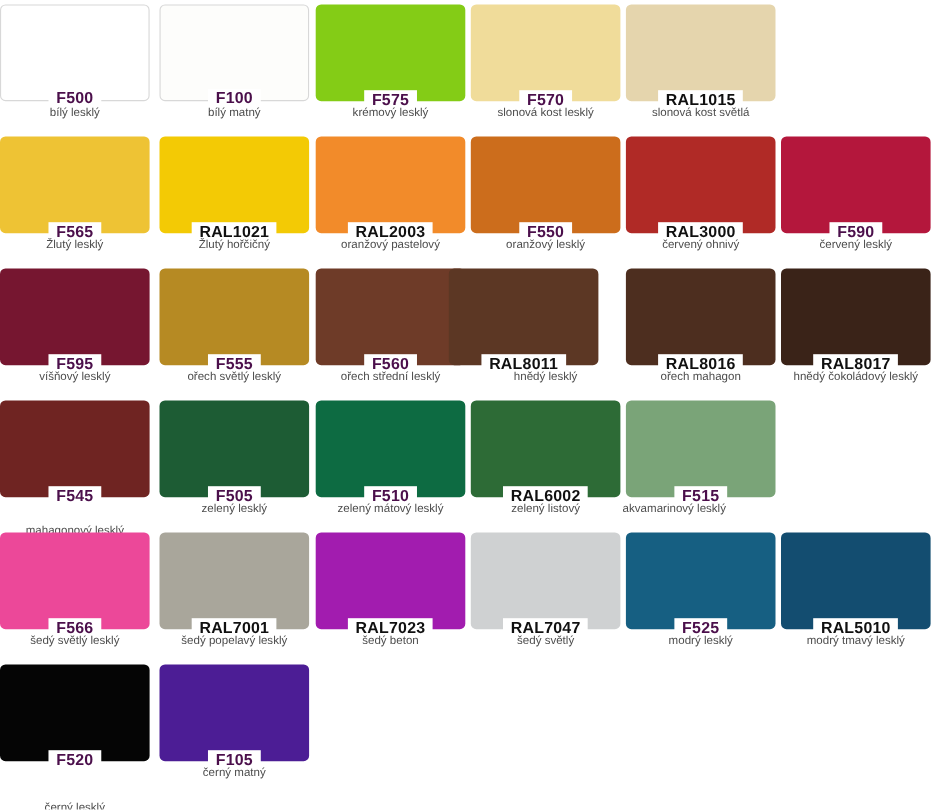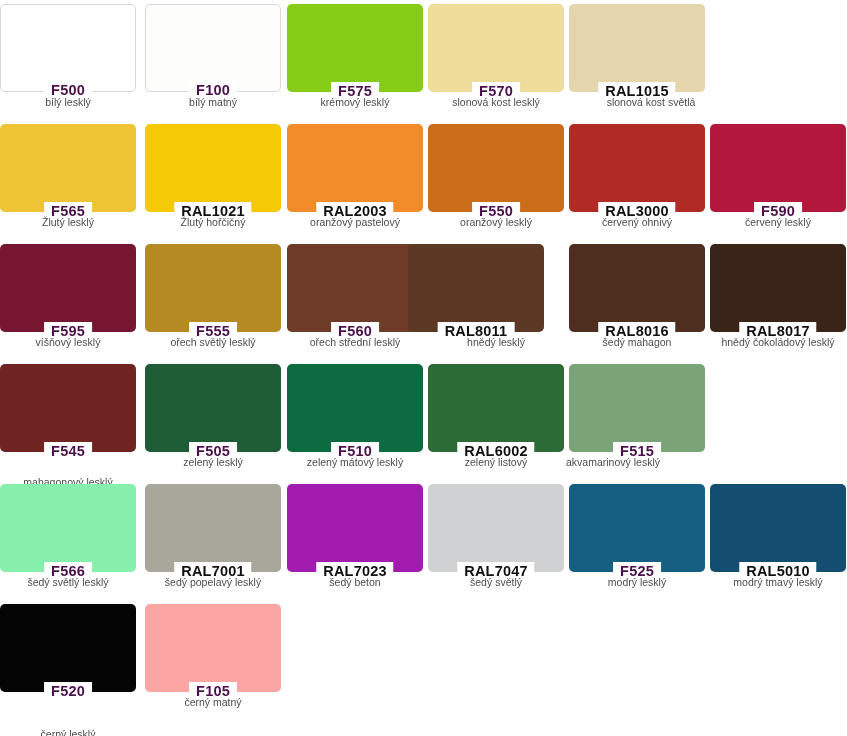--- a/index.html
+++ b/index.html
@@ -78,21 +78,21 @@
         <span class="swatch-label code-f">F575</span>
       </div>
       <div class="swatch-desc" style="left: 287px;">krémový lesklý</div>
       <div class="swatch" style="left: 428px; background: rgb(240, 220, 154);">
         <span class="swatch-label code-f">F570</span>
       </div>
       <div class="swatch-desc" style="left: 428px;">slonová kost lesklý</div>
       <div class="swatch" style="left: 569px; background: rgb(229, 213, 173);">
         <span class="swatch-label code-ral">RAL1015</span>
       </div>
-      <div class="swatch-desc" style="left: 583px;">slonová kost světlá</div>
+      <div class="swatch-desc" style="left: 569px;">slonová kost světlá</div>
     </div>
     <div class="swatch-row">
       <div class="swatch" style="left: 0px; background: rgb(238, 195, 52);">
         <span class="swatch-label code-f">F565</span>
       </div>
       <div class="swatch-desc" style="left: 0px;">Žlutý lesklý</div>
       <div class="swatch" style="left: 145px; background: rgb(243, 202, 5);">
         <span class="swatch-label code-ral">RAL1021</span>
       </div>
       <div class="swatch-desc" style="left: 145px;">Žlutý hořčičný</div>
@@ -126,21 +126,21 @@
         <span class="swatch-label code-f">F560</span>
       </div>
       <div class="swatch-desc" style="left: 287px;">ořech střední lesklý</div>
       <div class="swatch" style="left: 408px; background: rgb(92, 55, 36);">
         <span class="swatch-label code-ral">RAL8011</span>
       </div>
       <div class="swatch-desc" style="left: 428px;">hnědý lesklý</div>
       <div class="swatch" style="left: 569px; background: rgb(77, 46, 31);">
         <span class="swatch-label code-ral">RAL8016</span>
       </div>
-      <div class="swatch-desc" style="left: 569px;">šedý mahagon</div>
+      <div class="swatch-desc" style="left: 569px;">ořech mahagon</div>
       <div class="swatch" style="left: 710px; background: rgb(58, 35, 24);">
         <span class="swatch-label code-ral">RAL8017</span>
       </div>
       <div class="swatch-desc" style="left: 710px;">hnědý čokoládový lesklý</div>
     </div>
     <div class="swatch-row">
       <div class="swatch" style="left: 0px; background: rgb(111, 36, 34);">
         <span class="swatch-label code-f">F545</span>
       </div>
       <div class="swatch-desc" style="left: 0px; margin-top: 20px;">mahagonový lesklý</div>
@@ -155,21 +155,21 @@
       <div class="swatch" style="left: 428px; background: rgb(45, 107, 54);">
         <span class="swatch-label code-ral">RAL6002</span>
       </div>
       <div class="swatch-desc" style="left: 428px;">zelený listový</div>
       <div class="swatch" style="left: 569px; background: rgb(122, 164, 120);">
         <span class="swatch-label code-f">F515</span>
       </div>
       <div class="swatch-desc" style="left: 545px;">akvamarinový lesklý</div>
     </div>
     <div class="swatch-row">
-      <div class="swatch" style="left: 0px; background: #86efac;">
+      <div class="swatch" style="left: 0px; background: #ec4899;">
         <span class="swatch-label code-f">F566</span>
       </div>
       <div class="swatch-desc" style="left: 0px;">šedý světlý lesklý</div>
       <div class="swatch" style="left: 145px; background: rgb(169, 166, 155);">
         <span class="swatch-label code-ral">RAL7001</span>
       </div>
       <div class="swatch-desc" style="left: 145px;">šedý popelavý lesklý</div>
       <div class="swatch" style="left: 287px; background: #a21caf;">
         <span class="swatch-label code-ral">RAL7023</span>
       </div>
@@ -185,18 +185,18 @@
       <div class="swatch" style="left: 710px; background: rgb(19, 77, 112);">
         <span class="swatch-label code-ral">RAL5010</span>
       </div>
       <div class="swatch-desc" style="left: 710px;">modrý tmavý lesklý</div>
     </div>
     <div class="swatch-row">
       <div class="swatch" style="left: 0px; background: rgb(5, 5, 5);">
         <span class="swatch-label code-f">F520</span>
       </div>
       <div class="swatch-desc" style="left: 0px; margin-top: 32px;">černý lesklý</div>
-      <div class="swatch" style="left: 145px; background: #fca5a5; text-decoration: underline;">
+      <div class="swatch" style="left: 145px; background: #4c1d95; text-decoration: underline;">
         <span class="swatch-label code-f">F105</span>
       </div>
       <div class="swatch-desc" style="left: 145px;">černý matný</div>
     </div>
   </div>
 
 </body></html>

